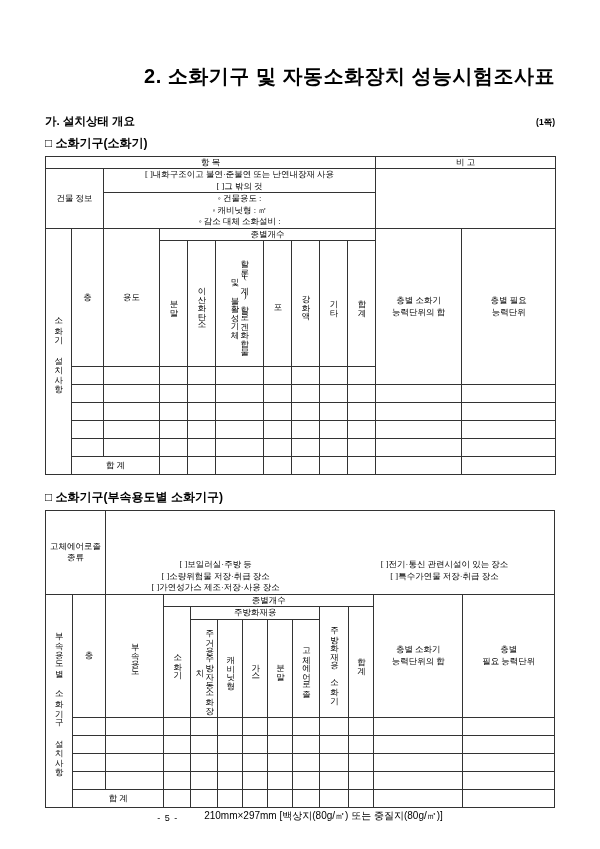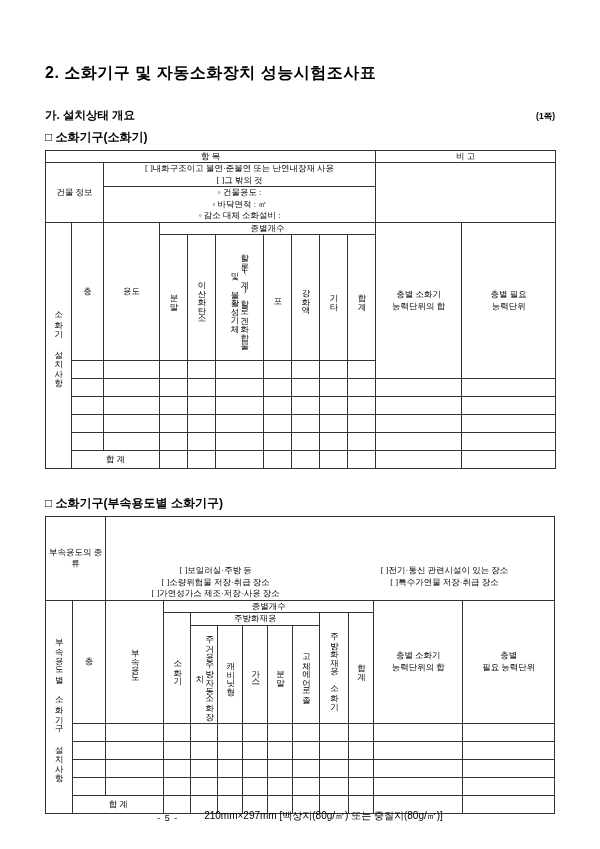--- a/index.html
+++ b/index.html
@@ -18,22 +18,22 @@
   .page {
     position: absolute;
     left: 0; top: 0;
     width: 600px;
     height: 849px;
     box-sizing: border-box;
     padding: 0 45px;
   }
   .doc-title {
     margin-top: 63px;
-    text-align: left;
-    font-size: 16px;
+    text-align: right;
+    font-size: 20px;
     font-weight: bold;
     letter-spacing: 0.5px;
   }
   .section-head {
     margin-top: 24px;
     font-size: 11.5px;
     font-weight: bold;
     position: relative;
   }
   .page-mark {
@@ -161,21 +161,21 @@
         <td colspan="2" rowspan="2">건물 정보</td>
         <td colspan="8" class="info-block">
           <div>[ ]내화구조이고 불연·준불연 또는 난연내장재 사용</div>
           <div>[ ]그 밖의 것</div>
         </td>
         <td colspan="2" rowspan="2"></td>
       </tr>
       <tr>
         <td colspan="8" class="info-block">
           <div>◦ 건물용도 :</div>
-          <div>◦ 바닥면적 :                ㎡</div>
+          <div>◦ 캐비닛형 :                ㎡</div>
           <div>◦ 감소 대체 소화설비 :</div>
         </td>
       </tr>
 
       <tr>
         <td rowspan="8">
           <span class="tall-label">소화기  설치사항</span>
         </td>
         <td rowspan="2" style="height:22px">
           <span>층</span>
@@ -273,41 +273,41 @@
         <td></td>
         <td></td>
         <td></td>
         <td></td>
         <td></td>
         <td></td>
       </tr>
     </tbody>
   </table>
 
-  <div class="sub-head" style="margin-top:26px">□  소화기구(부속용도별  소화기구)</div>
+  <div class="sub-head" style="margin-top:14px">□  소화기구(부속용도별  소화기구)</div>
 
   <table class="grid">
     <colgroup>
       <col style="width:26px">
       <col style="width:32px">
       <col style="width:56px">
       <col style="width:26px">
       <col style="width:26px">
       <col style="width:24px">
       <col style="width:24px">
       <col style="width:24px">
       <col style="width:26px">
       <col style="width:28px">
       <col style="width:24px">
       <col style="width:86px">
       <col style="width:88px">
     </colgroup>
     <tbody>
       <tr>
-        <td colspan="2" rowspan="1" style="height:40px">부속용도의 종류</td>
+        <td colspan="2" rowspan="1" style="height:40px">고체에어로졸 종류</td>
         <td colspan="11" class="info-block">
           <div class="two-col-choices">
             <div>
               <div>[ ]보일러실·주방 등</div>
               <div>[ ]소량위험물 저장·취급 장소</div>
               <div>[ ]가연성가스 제조·저장·사용 장소</div>
             </div>
             <div>
               <div>[ ]전기·통신 관련시설이 있는 장소</div>
               <div>[ ]특수가연물 저장·취급 장소</div>

